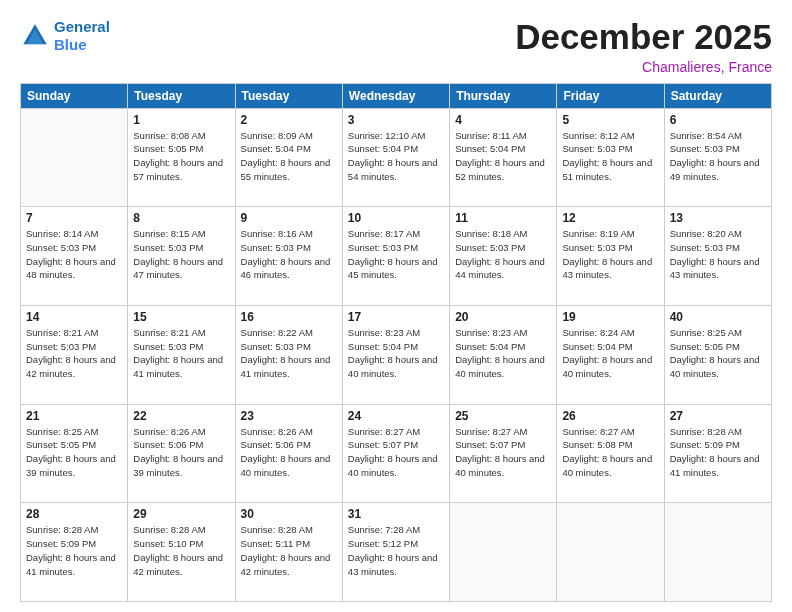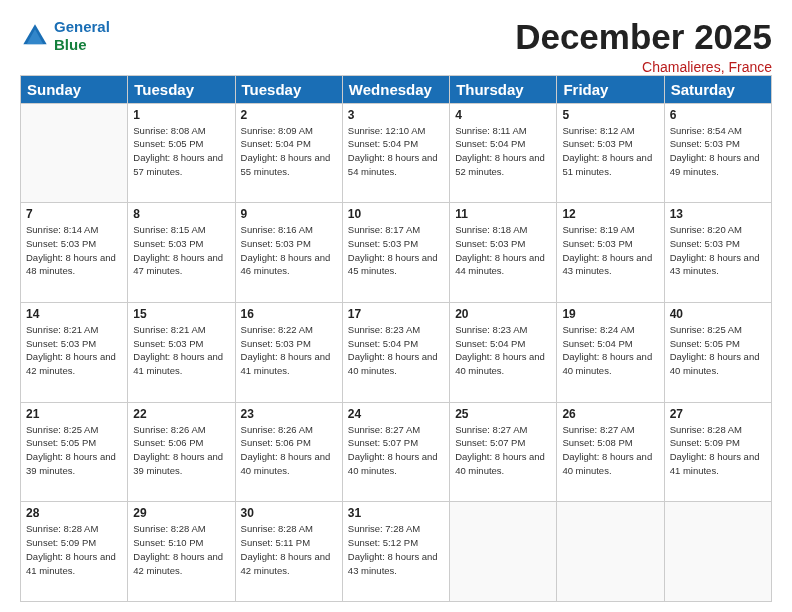--- a/index.html
+++ b/index.html
@@ -14,20 +14,21 @@
       width: 792px;
       height: 612px;
       padding: 18px 20px 10px 20px;
       display: flex;
       flex-direction: column;
     }
     .header {
       display: flex;
       justify-content: space-between;
       align-items: flex-start;
+      margin-bottom: 8px;
       gap: 40px;
     }
     .logo {
       display: flex;
       align-items: center;
       gap: 4px;
     }
     .logo-text {
       font-size: 15px;
       font-weight: bold;
@@ -45,32 +46,32 @@
       text-align: right;
     }
     .main-title {
       font-size: 35px;
       font-weight: bold;
       color: #222;
       line-height: 1.1;
     }
     .subtitle {
       font-size: 14px;
-      color: #b91c1c;
+      color: #a21caf;
       margin-top: 2px;
     }
     .calendar {
       width: 100%;
       border-collapse: collapse;
       flex: 1;
     }
     .calendar thead tr th {
       background: #1a6eb5;
       color: #fff;
-      font-size: 15px;
+      font-size: 12px;
       font-weight: bold;
       padding: 5px 6px;
       text-align: left;
       border: 1px solid #ccc;
     }
     .calendar tbody tr td {
       border: 1px solid #ccc;
       vertical-align: top;
       padding: 4px 5px;
       width: calc(100% / 7);
@@ -97,21 +98,21 @@
 
 <div class="page">
   <div class="header">
     <div class="logo">
       <svg class="logo-icon" viewBox="0 0 36 36">
         <polygon points="18,4 32,28 4,28" fill="#1a6eb5"></polygon>
         <polygon points="18,10 28,28 8,28" fill="#4a9ee0" opacity="0.5"></polygon>
       </svg>
       <div class="logo-text">
         <div><span>General</span></div>
-        <div><span style="color:#15803d">Blue</span></div>
+        <div><span style="color:#3b82f6">Blue</span></div>
       </div>
     </div>
     <div class="title-block">
       <div class="main-title">December 2025</div>
       <div class="subtitle">Chamalieres, France</div>
     </div>
   </div>
 
   <table class="calendar">
     <thead>

